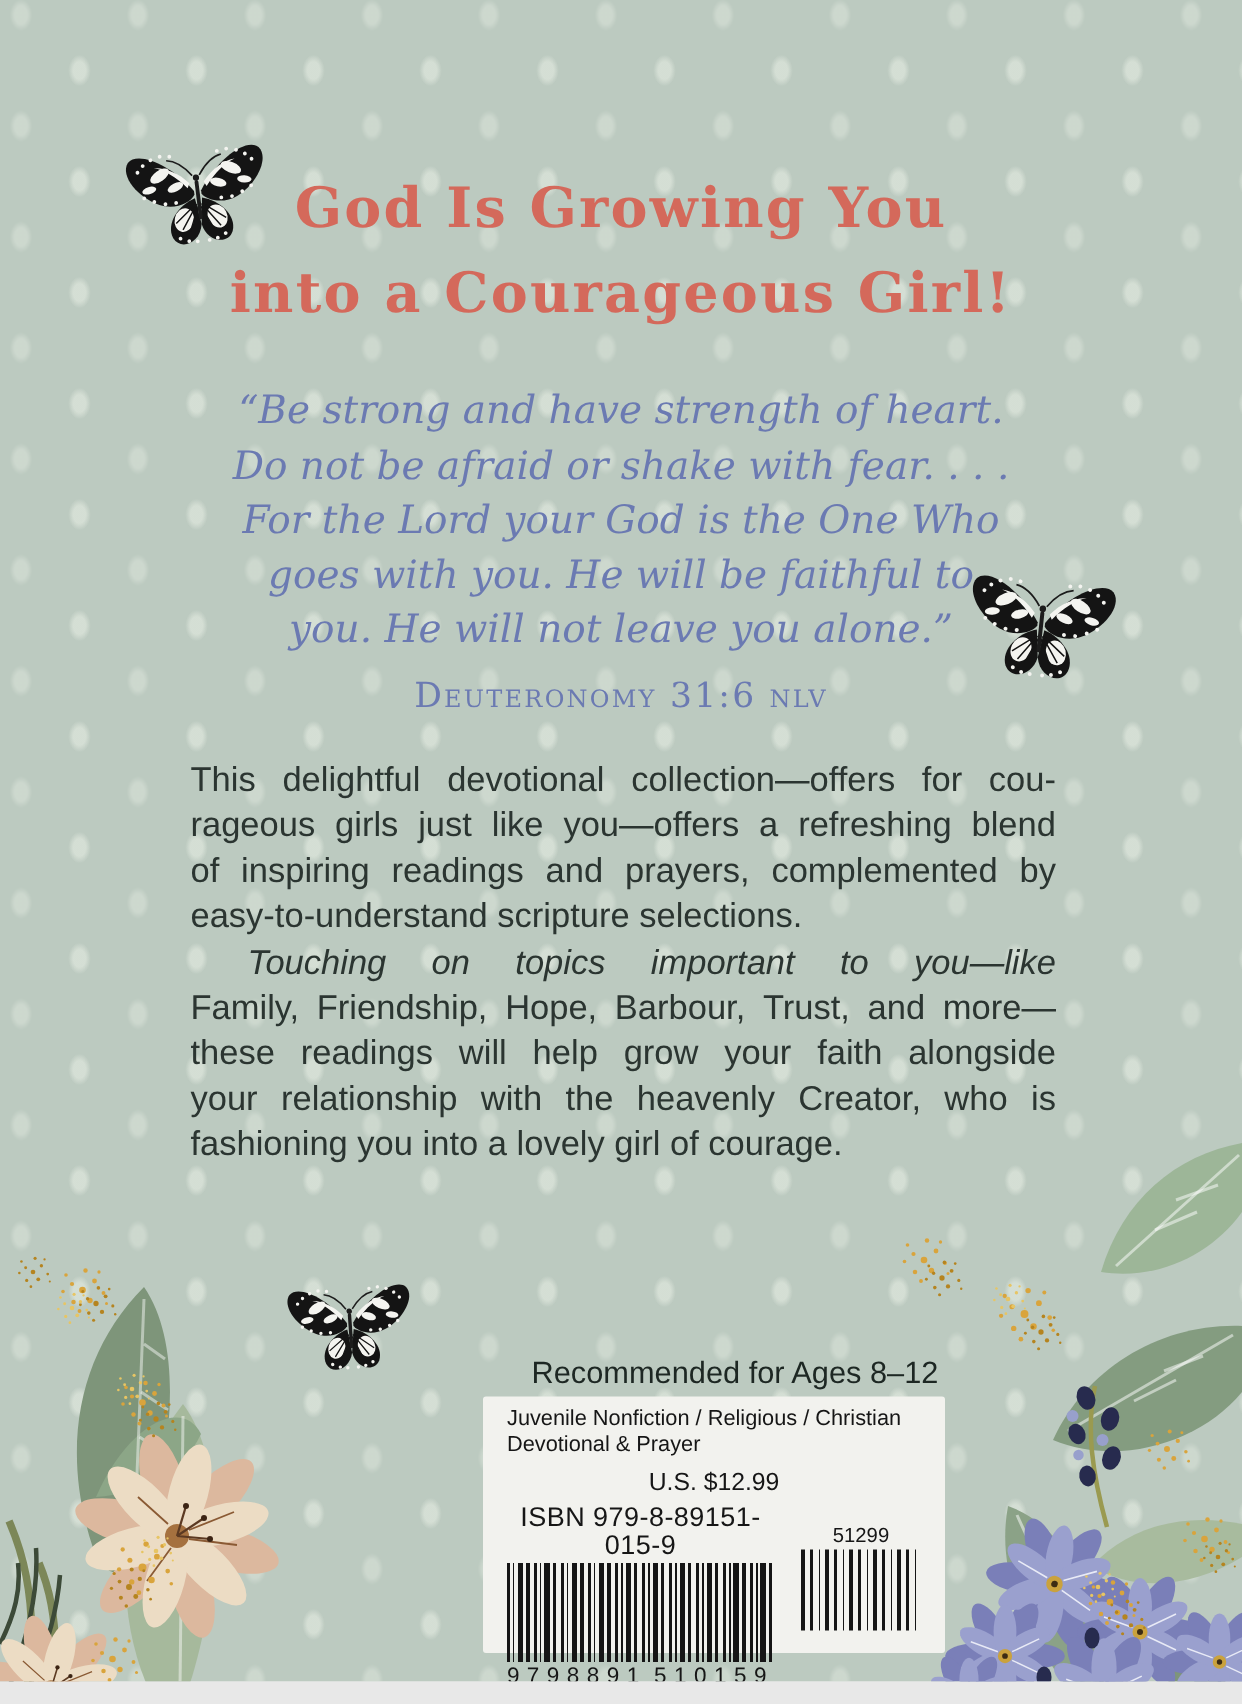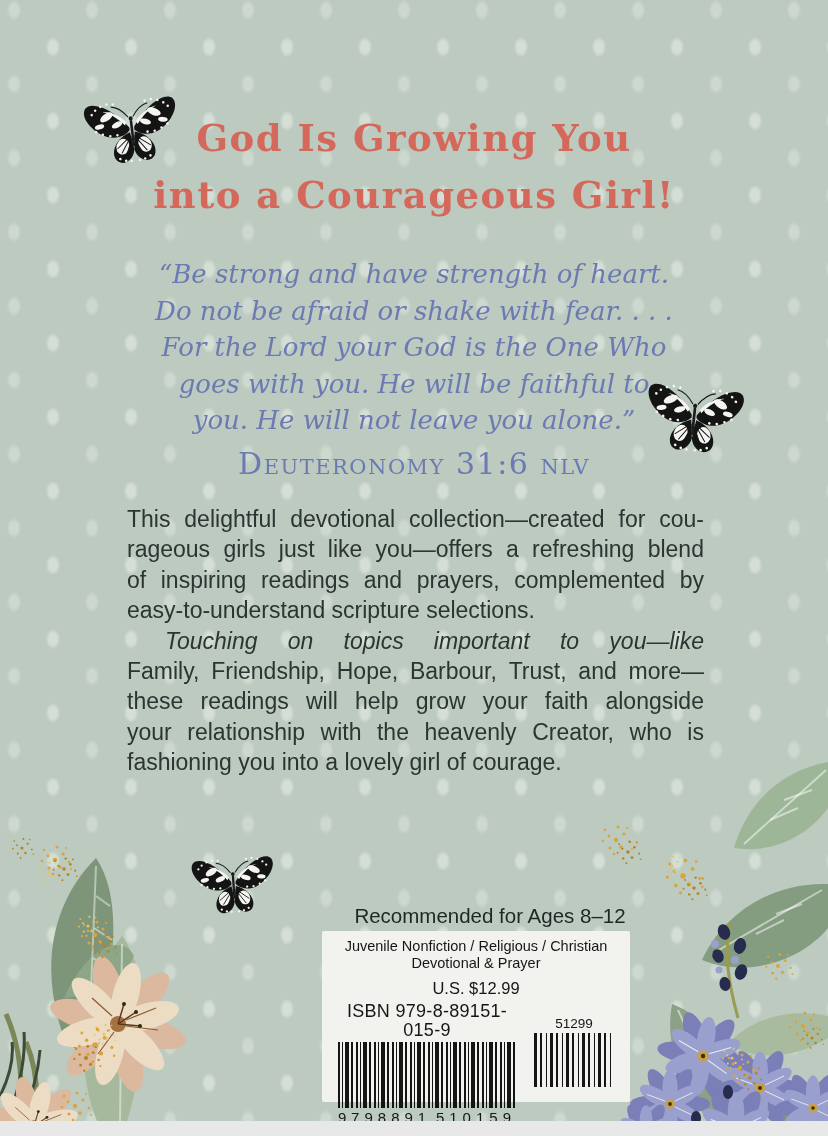--- a/index.html
+++ b/index.html
@@ -20,36 +20,36 @@
   .bfly-1{left:84px;top:88px;transform:rotate(-7deg);}
   .bfly-2{left:644px;top:374px;transform:rotate(6deg);}
   .bfly-3{left:191px;top:847px;transform:rotate(-4deg);}
 
   .headline{position:absolute;z-index:4;left:0;top:110px;width:828px;text-align:center;
     font-family:"DejaVu Serif",serif;font-size:37px;line-height:57px;letter-spacing:1.5px;
     color:#d4695b;font-weight:700;}
   .verse{position:absolute;z-index:4;left:0;top:256px;width:828px;text-align:center;
     font-family:"DejaVu Serif",serif;font-style:italic;font-size:26px;line-height:36.5px;
     color:#6b7ab2;}
-  .verse-ref{font-style:normal;font-variant:small-caps;font-size:30px;letter-spacing:1.5px;
+  .verse-ref{font-style:normal;font-variant:small-caps;font-size:23px;letter-spacing:1.5px;
     margin-top:7px;}
 
   .desc{position:absolute;z-index:4;left:127px;top:504px;width:577px;
     color:#2b3531;font-size:23px;}
   .desc-line{line-height:30.4px;white-space:nowrap;}
   .justify-line{display:flex;justify-content:space-between;}
   .indent{padding-left:38px;font-style:italic;}
 
   .ages{position:absolute;z-index:4;left:336px;top:904px;width:308px;text-align:center;
     font-size:20.5px;color:#1d2723;}
 
   .sales-box{position:absolute;z-index:5;left:322px;top:931px;width:308px;height:171px;
     background:#f2f2ee;border-radius:2px;box-sizing:border-box;padding:7px 16px 0 16px;
     color:#161616;}
-  .cat-line{text-align:center;font-size:14.5px;line-height:17px;}
+  .cat-line{font-size:14.5px;line-height:17px;}
   .price{text-align:center;font-size:16.5px;margin-top:7px;}
   .barcode-row{display:flex;margin-top:4px;}
   .ean-col{width:178px;}
   .isbn{font-size:18px;letter-spacing:.3px;text-align:center;line-height:19px;}
   .bars-main{height:66px;margin-top:2px;
     background:repeating-linear-gradient(90deg,#151515 0 2px,transparent 2px 4px,#151515 4px 5px,transparent 5px 7px,#151515 7px 11px,transparent 11px 13px,#151515 13px 15px,transparent 15px 18px);}
   .ean-digits{display:flex;justify-content:space-between;font-size:15px;margin-top:1px;}
   .ean-digits .grp{letter-spacing:5px;}
   .supp-col{width:80px;margin-left:18px;padding-top:14px;}
   .supp-num{text-align:center;font-size:13.5px;line-height:15px;}
@@ -299,21 +299,21 @@
     <div>goes with you. He will be faithful to</div>
     <div>you. He will not leave you alone.”</div>
     <div class="verse-ref">Deuteronomy 31:6 nlv</div>
   </div>
 
   <div class="desc">
     <div class="desc-line justify-line">
         <span>This</span>
         <span>delightful</span>
         <span>devotional</span>
-        <span>collection—created</span>
+        <span>collection—offers</span>
         <span>for</span>
         <span>cou-</span>
       </div>
     <div class="desc-line justify-line">
         <span>rageous</span>
         <span>girls</span>
         <span>just</span>
         <span>like</span>
         <span>you—offers</span>
         <span>a</span>

